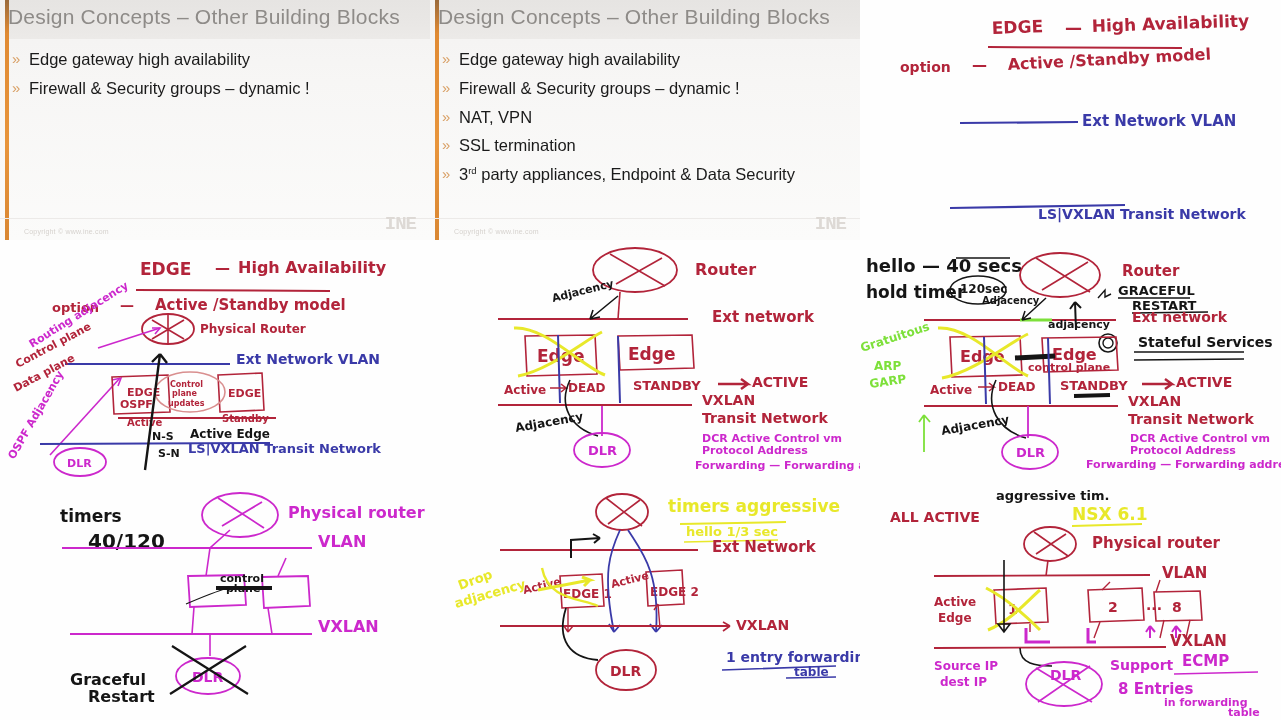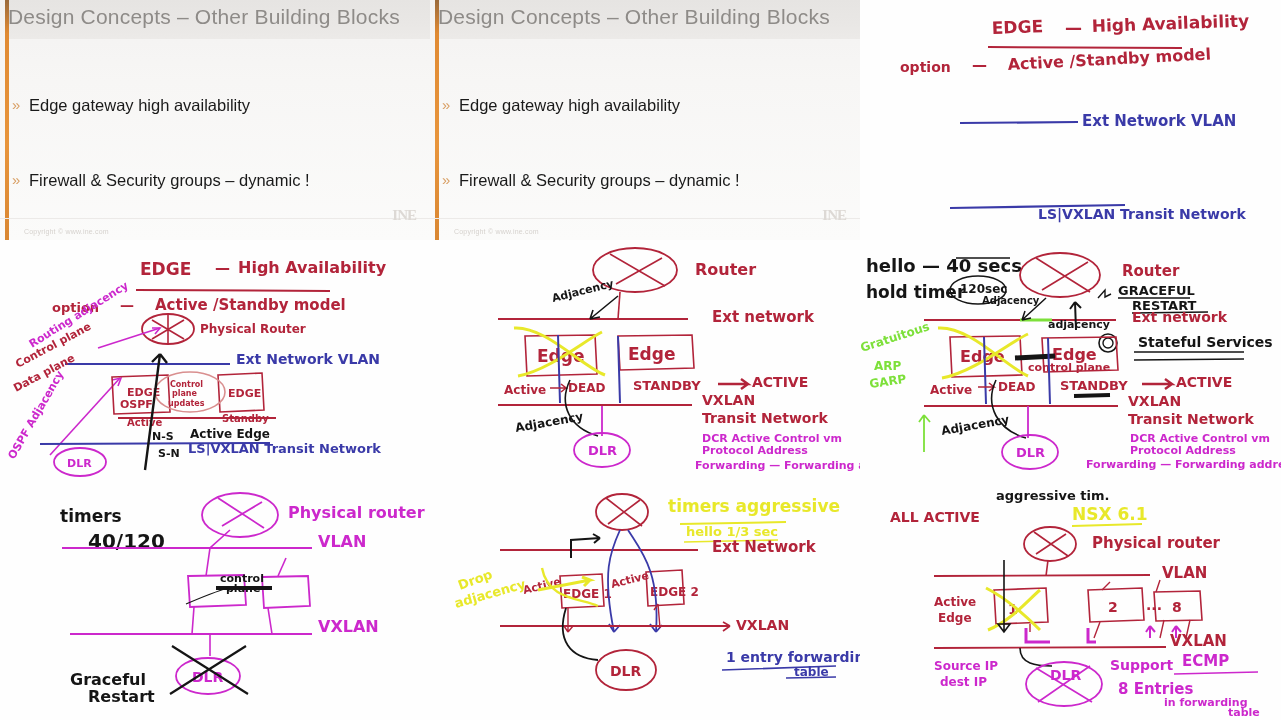--- a/index.html
+++ b/index.html
@@ -18,28 +18,28 @@
   .slide .accent { position:absolute; left:5px; top:0; width:4px; height:100%;
                    background:linear-gradient(180deg,#9a6a3c 0%,#e08a33 14%,#e8953c 60%,#d98733 100%); }
   .slide .titlebar { position:absolute; left:9px; top:0; right:0; height:39px;
                      background:linear-gradient(180deg,#e6e4e2 0%,#e9e7e5 60%,#eceaE8 100%); }
   .slide .title { position:absolute; left:8px; top:5px; font-size:21px; color:#8e8b88;
                   font-weight:400; letter-spacing:.2px; white-space:nowrap; }
   .slide .bullets { position:absolute; left:12px; top:48px; right:10px; }
   .slide .b { display:flex; align-items:baseline; margin-bottom:6.5px; }
   .slide .bm { color:#d9a066; font-size:15px; width:17px; flex:0 0 17px;
                line-height:1; position:relative; top:-1px; }
-  .slide .bt { font-size:16.5px; color:#1a1a1a; line-height:1.35;margin-top:46px; }
+  .slide .bt { font-size:16.5px; color:#1a1a1a; line-height:1.35; }
   .slide .bt sup { font-size:9.5px; vertical-align:super; }
   .slide .footer { position:absolute; left:0; bottom:0; width:100%; height:22px;
                    border-top:1px solid #eceae8; }
   .slide .copy { position:absolute; left:24px; bottom:5px; font-size:7px; color:#d6d2ce;
                  letter-spacing:.2px; }
-  .slide .logo { position:absolute; right:14px; bottom:16px; font-size:15px; color:#ddd9d5;
-                 font-weight:700; letter-spacing:-1px; font-family:Liberation Serif, serif; }
+  .slide .logo { position:absolute; right:14px; bottom:5px; font-size:19px; color:#ddd9d5;
+                 font-weight:700; letter-spacing:-1px; font-family:Liberation Mono, monospace; }
 
   
   .wb { width:100%; height:100%; background:#fefefe; position:relative; }
   .wb svg { position:absolute; inset:0; width:100%; height:100%; display:block; }
   .hw { font-family:"DejaVu Sans", sans-serif; font-weight:600; }
 </style>
 </head>
 <body>
 
 <div id="grid">
@@ -82,20 +82,21 @@
         <div class="b">
           <span class="bm">»</span>
           <span class="bt">NAT, VPN</span>
         </div>
         <div class="b">
           <span class="bm">»</span>
           <span class="bt">SSL termination</span>
         </div>
         <div class="b">
           <span class="bm">»</span>
+          <span class="bt"><span>3</span><sup>rd</sup><span> party appliances, Endpoint &amp; Data Security</span></span>
         </div>
       </div>
       <div class="footer"></div>
       <div class="copy">Copyright © www.ine.com</div>
       <div class="logo">INE</div>
     </div>
   </div>
 
   <div class="cell">
    <div class="wb">

